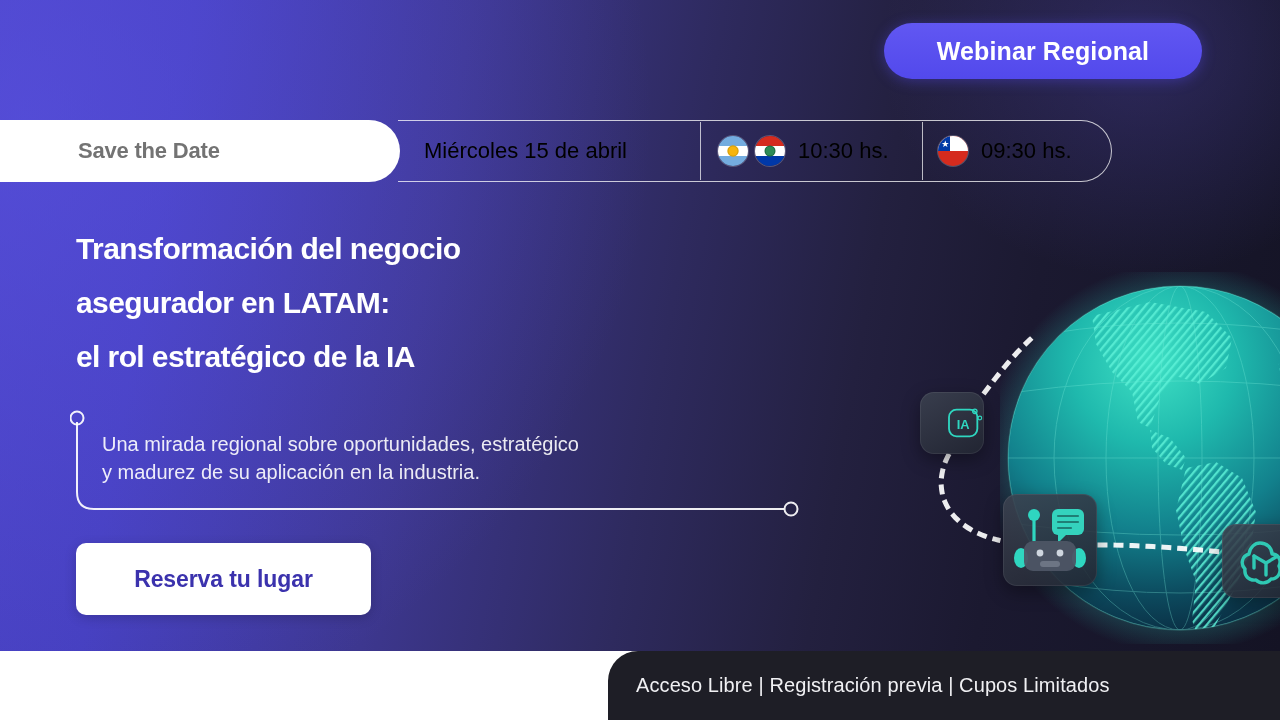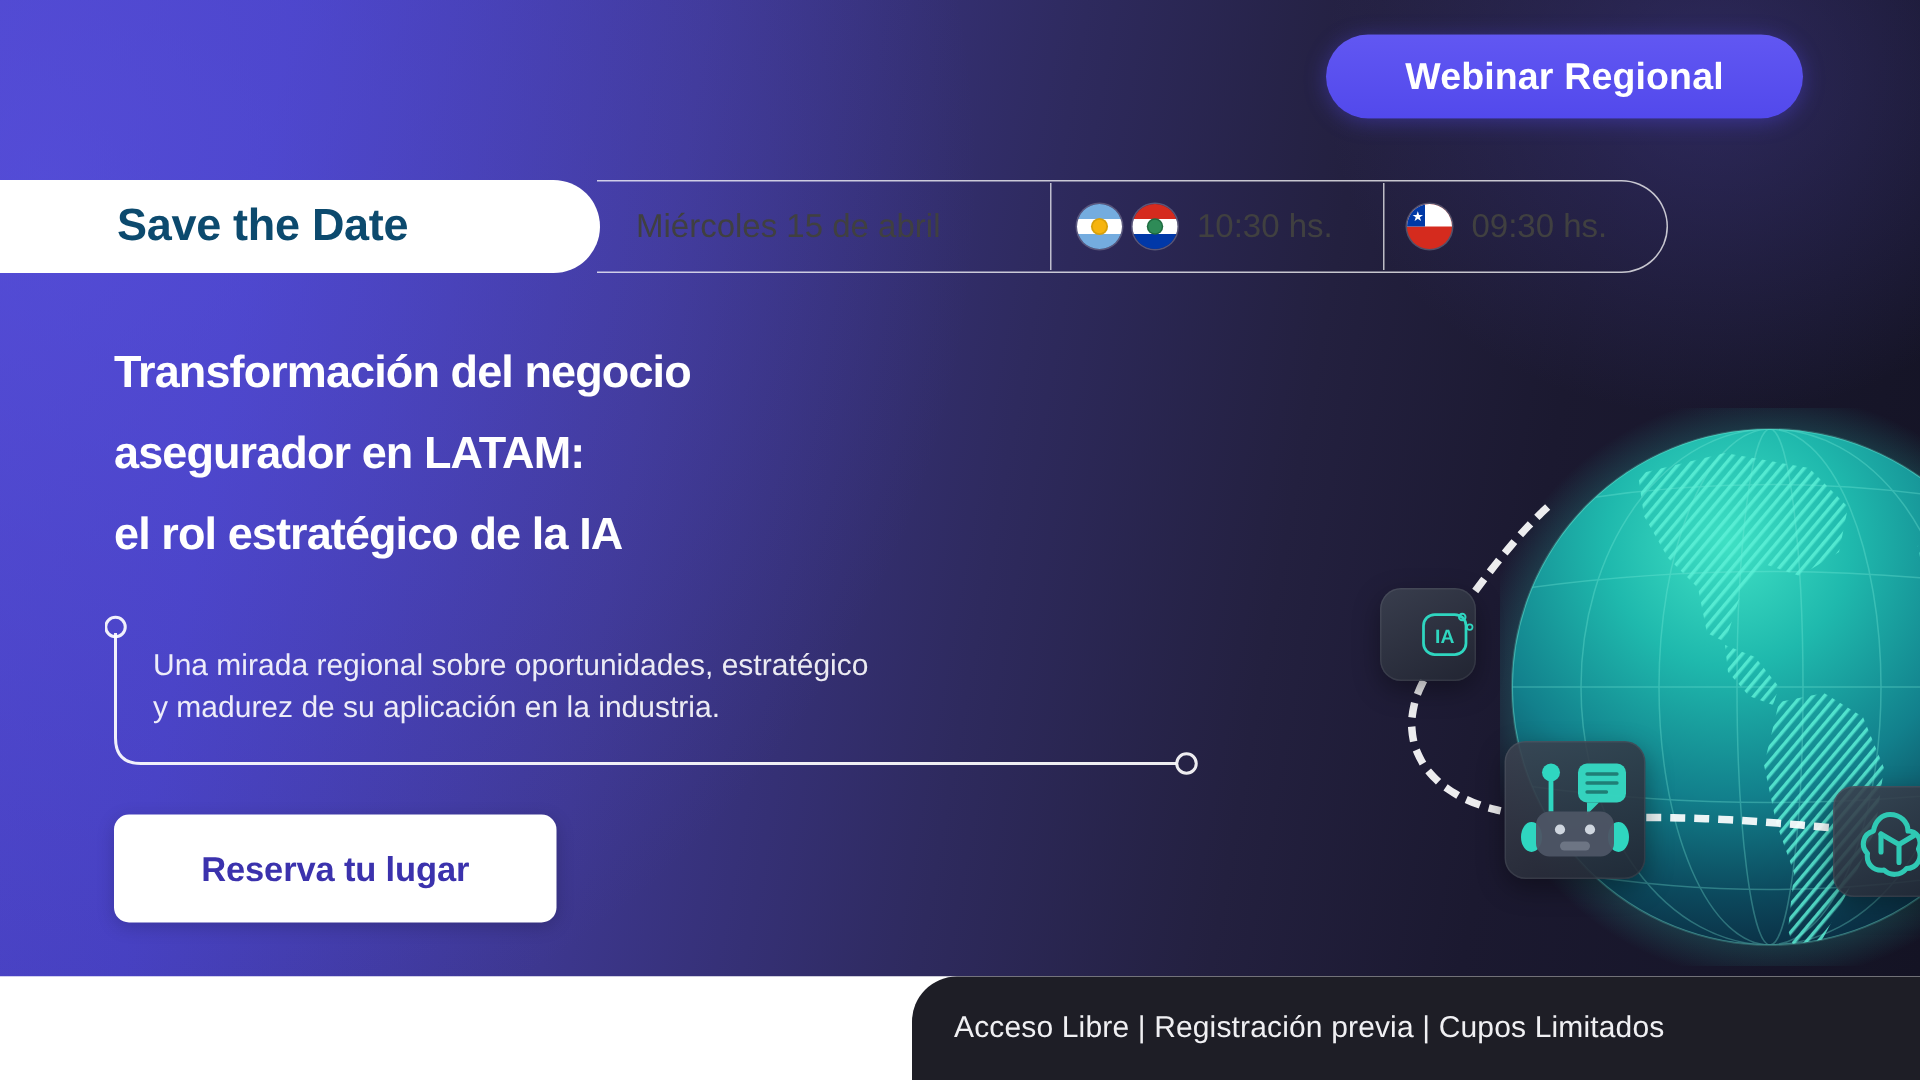--- a/index.html
+++ b/index.html
@@ -54,31 +54,31 @@
     position:absolute; left:0; top:120px; width:1120px; height:62px;
   }
   .strip-pill-white {
     position:absolute; left:0; top:0; width:400px; height:62px;
     background:#ffffff;
     border-top-right-radius:31px; border-bottom-right-radius:31px;
     display:flex; align-items:center;
   }
   .strip-pill-white .label {
     margin-left:78px;
-    color:#0c4a6e; font-size:30px; font-weight:700; letter-spacing:-0.2px;
+    color:#737373; font-size:22px; font-weight:700; letter-spacing:-0.2px;
   }
   .strip-outline {
     position:absolute; left:398px; top:0; width:714px; height:62px;
     border:1.4px solid rgba(255,255,255,0.75);
     border-left:none;
     border-top-right-radius:31px; border-bottom-right-radius:31px;
   }
   .strip-cell {
     position:absolute; top:0; height:62px;
-    display:flex; align-items:center; color:#404040;
+    display:flex; align-items:center; color:#000000;
     font-size:22px; font-weight:400;
   }
   .cell-date { left:424px; }
   .cell-tz1  { left:718px; }
   .cell-tz2  { left:938px;text-align:right; }
   .strip-divider {
     position:absolute; top:2px; width:1.4px; height:58px;
     background:rgba(255,255,255,0.70);
   }
   .div-1 { left:700px; }

